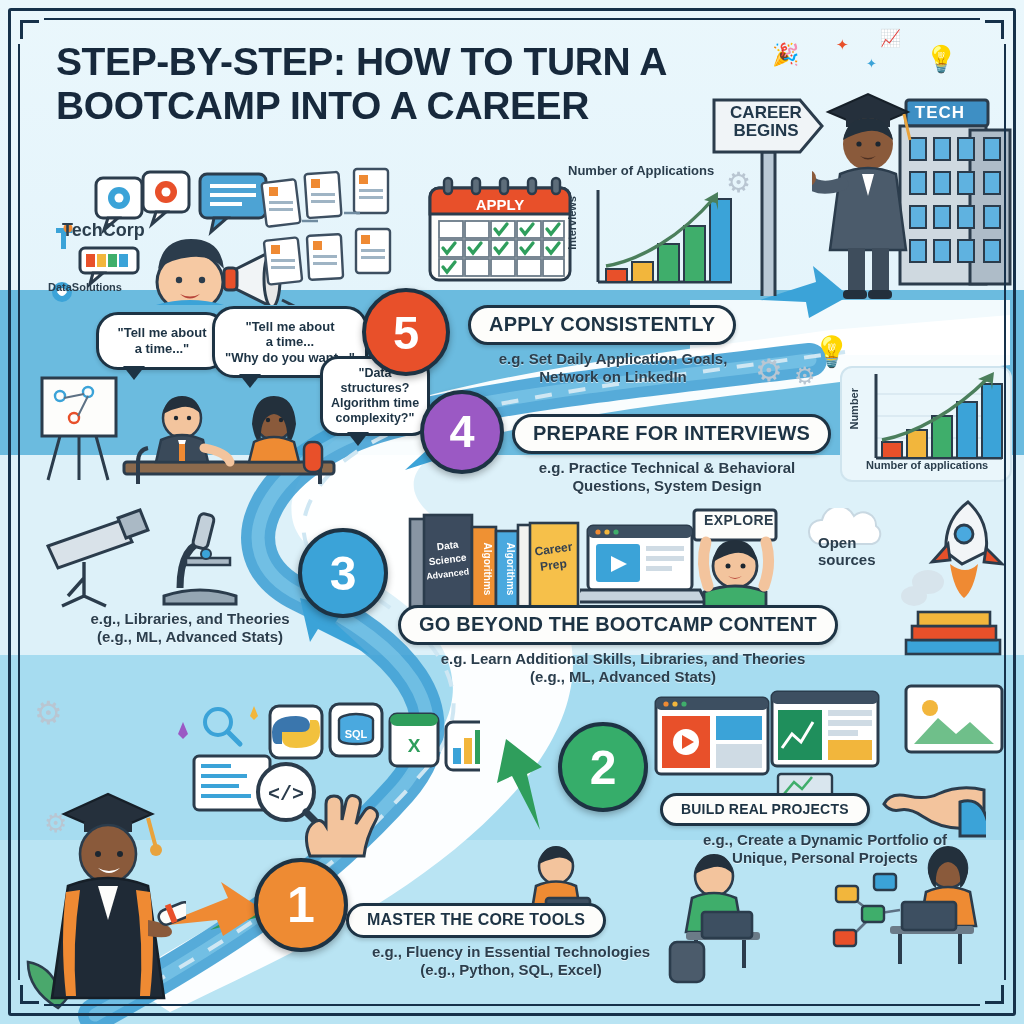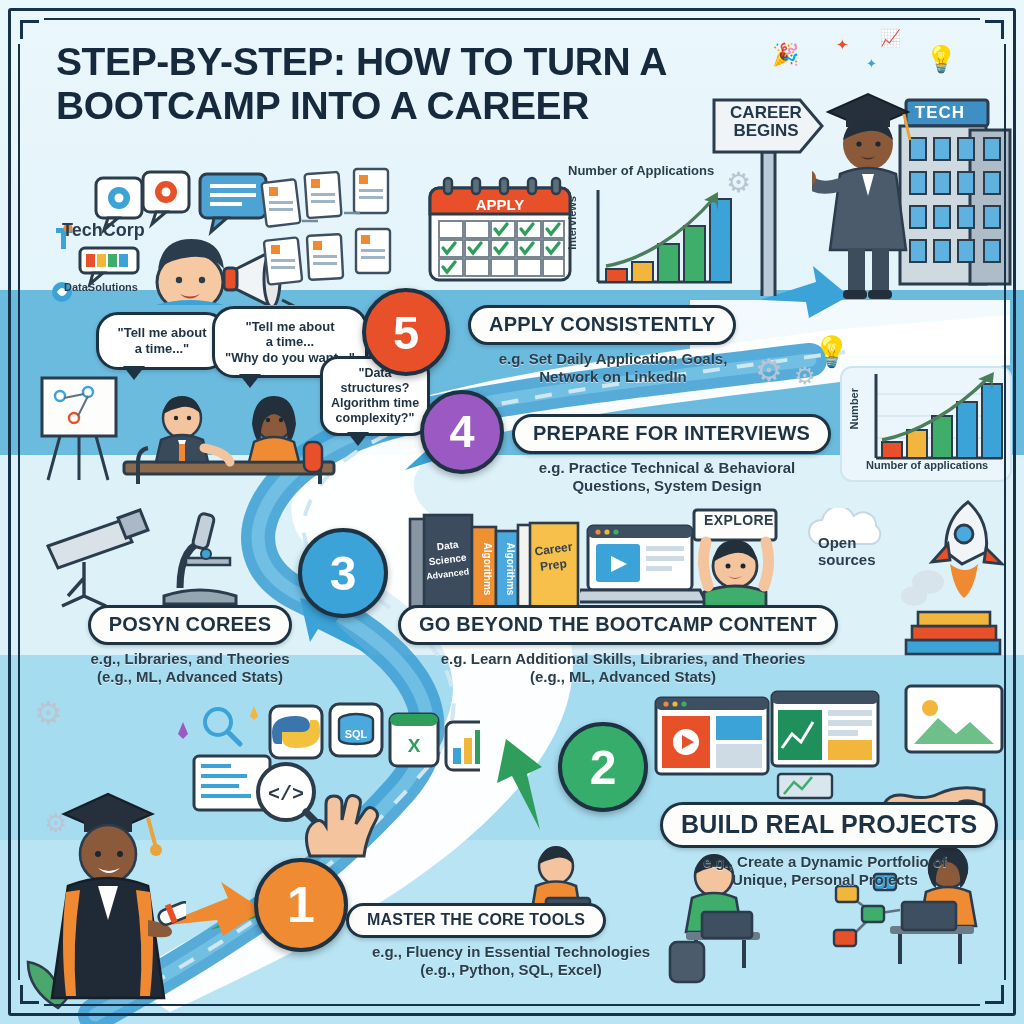--- a/index.html
+++ b/index.html
@@ -144,21 +144,21 @@
       <path d="M142,124 q10,9 20,0 q-10,5 -20,0" fill="#b8453a"></path>
       <path d="M118,135 q34,-10 68,0 l0,10 -68,0 z" fill="#3ba3d8"></path>
 
       <path d="M196,100 l38,-19 0,56 -38,-19 z" fill="#f1f4f6" stroke="#2b3c4c" stroke-width="3"></path>
       <rect x="186" y="98" width="13" height="22" rx="4" fill="#e8502a" stroke="#2b3c4c" stroke-width="3"></rect>
       <ellipse cx="234" cy="109" rx="8" ry="28" fill="#e8e8e8" stroke="#2b3c4c" stroke-width="3"></ellipse>
       <path d="M244,88 l14,-7 M246,109 l16,0 M244,130 l14,7" stroke="#2b3c4c" stroke-width="3" fill="none"></path>
     </svg>
   </div>
   <div class="axlabel" style="left:62px;top:220px;font-size:18px;color:#2b3e4d;">TechCorp</div>
-  <div class="axlabel" style="left:48px;top:281px;font-size:11px;color:#2b3e4d;margin-left:16px;">DataSolutions</div>
+  <div class="axlabel" style="left:48px;top:281px;font-size:11px;color:#2b3e4d;">DataSolutions</div>
 
   <div class="ill" style="left:258px;top:165px;width:180px;height:130px;">
     <svg viewBox="0 0 180 130" width="180" height="130">
       <g stroke="#3d4f61" stroke-width="2.4" fill="#fff">
         <rect x="6" y="16" width="34" height="44" rx="3" transform="rotate(-7 23 38)"></rect>
         <rect x="48" y="8" width="34" height="44" rx="3" transform="rotate(-4 65 30)"></rect>
         <rect x="96" y="4" width="34" height="44" rx="3"></rect>
         <rect x="8" y="74" width="34" height="44" rx="3" transform="rotate(-6 25 96)"></rect>
         <rect x="50" y="70" width="34" height="44" rx="3" transform="rotate(-3 67 92)"></rect>
         <rect x="98" y="64" width="34" height="44" rx="3"></rect>
@@ -411,21 +411,20 @@
   <div class="badge" style="left: 298px; top: 528px; width: 82px; height: 82px; font-size: 48px; background: rgb(59, 163, 216);">
     <span>3</span>
   </div>
   <div class="steptext" style="left:398px;top:605px;width:450px;">
     <div class="pill" style="font-size:20px;">GO BEYOND THE BOOTCAMP CONTENT</div>
     <div class="sub" style="font-size:15px;">e.g. Learn Additional Skills, Libraries, and Theories
 (e.g., ML, Advanced Stats)</div>
   </div>
 
   <div class="steptext" style="left:40px;top:605px;width:300px;text-align:center;">
-    <div class="pill" style="font-size:20px;">POSYN COREES</div>
     <div class="sub" style="font-size:15px;">e.g., Libraries, and Theories
 (e.g., ML, Advanced Stats)</div>
   </div>
 
   <div class="ill" style="left:30px;top:500px;width:240px;height:110px;">
     <svg viewBox="0 0 240 110" width="240" height="110">
 
       <path d="M18,46 l74,-26 10,22 -74,26 z" fill="#d9e2e9" stroke="#2b3c4c" stroke-width="3"></path>
       <path d="M88,18 l22,-8 8,20 -22,8 z" fill="#aab9c5" stroke="#2b3c4c" stroke-width="3"></path>
       <path d="M54,62 l0,34 M54,96 l-22,10 M54,96 l22,10 M54,78 l-16,18" stroke="#2b3c4c" stroke-width="3.4" fill="none"></path>
@@ -520,21 +519,21 @@
         <rect x="12" y="20" width="84" height="14" fill="#e8502a"></rect>
         <rect x="18" y="6" width="72" height="14" fill="#f2b63c"></rect>
       </g>
     </svg>
   </div>
 
   <div class="badge" style="left: 558px; top: 722px; width: 82px; height: 82px; font-size: 48px; background: rgb(54, 173, 106);">
     <span>2</span>
   </div>
   <div class="steptext" style="left:660px;top:793px;width:330px;">
-    <div class="pill" style="font-size:25px;margin-top:9px;">BUILD REAL PROJECTS</div>
+    <div class="pill" style="font-size:14px;">BUILD REAL PROJECTS</div>
     <div class="sub" style="font-size:15px;">e.g., Create a Dynamic Portfolio of
 Unique, Personal Projects</div>
   </div>
 
   <div class="ill" style="left:652px;top:690px;width:230px;height:110px;">
     <svg viewBox="0 0 230 110" width="230" height="110">
       <rect x="4" y="8" width="112" height="76" rx="5" fill="#fff" stroke="#2b3c4c" stroke-width="3"></rect>
       <rect x="4" y="8" width="112" height="12" rx="5" fill="#3d4f61"></rect>
       <circle cx="14" cy="14" r="2.6" fill="#ef8a33"></circle>
         <circle cx="23" cy="14" r="2.6" fill="#f2b63c"></circle>

